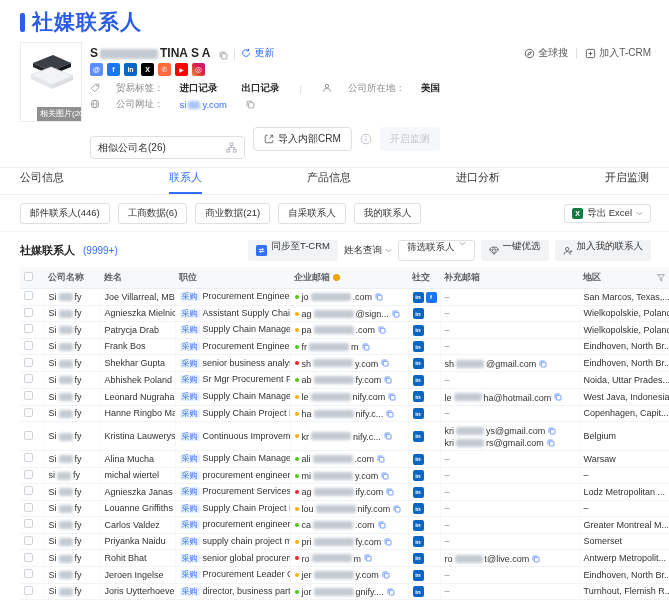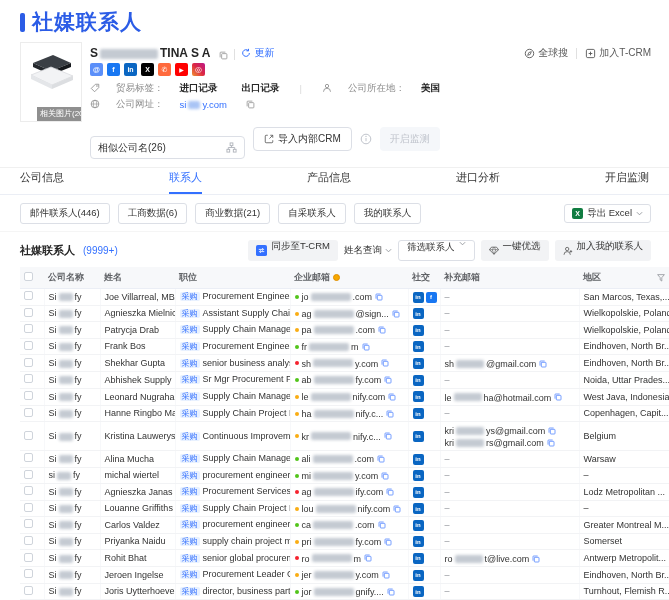--- a/index.html
+++ b/index.html
@@ -466,21 +466,21 @@
                   <rect x="3.5" y="3.5" width="7" height="7" rx="1" fill="none" stroke="#3370ff"></rect>
                   <path d="M8.5 1.5h-6a1 1 0 0 0-1 1v6" fill="none" stroke="#3370ff"></path>
                 </svg>
               </span></div>
           </td>
           <td class="c-region">Eindhoven, North Br...</td>
         </tr>
         <tr>
           <td class="c-check"><span class="cb"></span></td>
           <td class="c-company"><span>Si</span><span class="blur" style="width: 14px;"></span><span>fy</span></td>
-          <td class="c-name">Abhishek Supply</td>
+          <td class="c-name">Abhishek Poland</td>
           <td class="c-pos"><span class="tag">采购</span><span>Sr Mgr Procurement For Led ...</span></td>
           <td class="c-email"><span class="dot dot-green"></span><span class="etext">ab</span><span class="blur" style="width: 40px;"></span><span class="etext">fy.com</span><span class="copy-ic">
               <svg width="8" height="8" viewBox="0 0 12 12">
                 <rect x="3.5" y="3.5" width="7" height="7" rx="1" fill="none" stroke="#3370ff"></rect>
                 <path d="M8.5 1.5h-6a1 1 0 0 0-1 1v6" fill="none" stroke="#3370ff"></path>
               </svg>
             </span></td>
           <td class="c-social"><span class="sic linkedin">in</span></td>
           <td class="c-supp"><span class="dash">–</span></td>
           <td class="c-region">Noida, Uttar Prades...</td>

